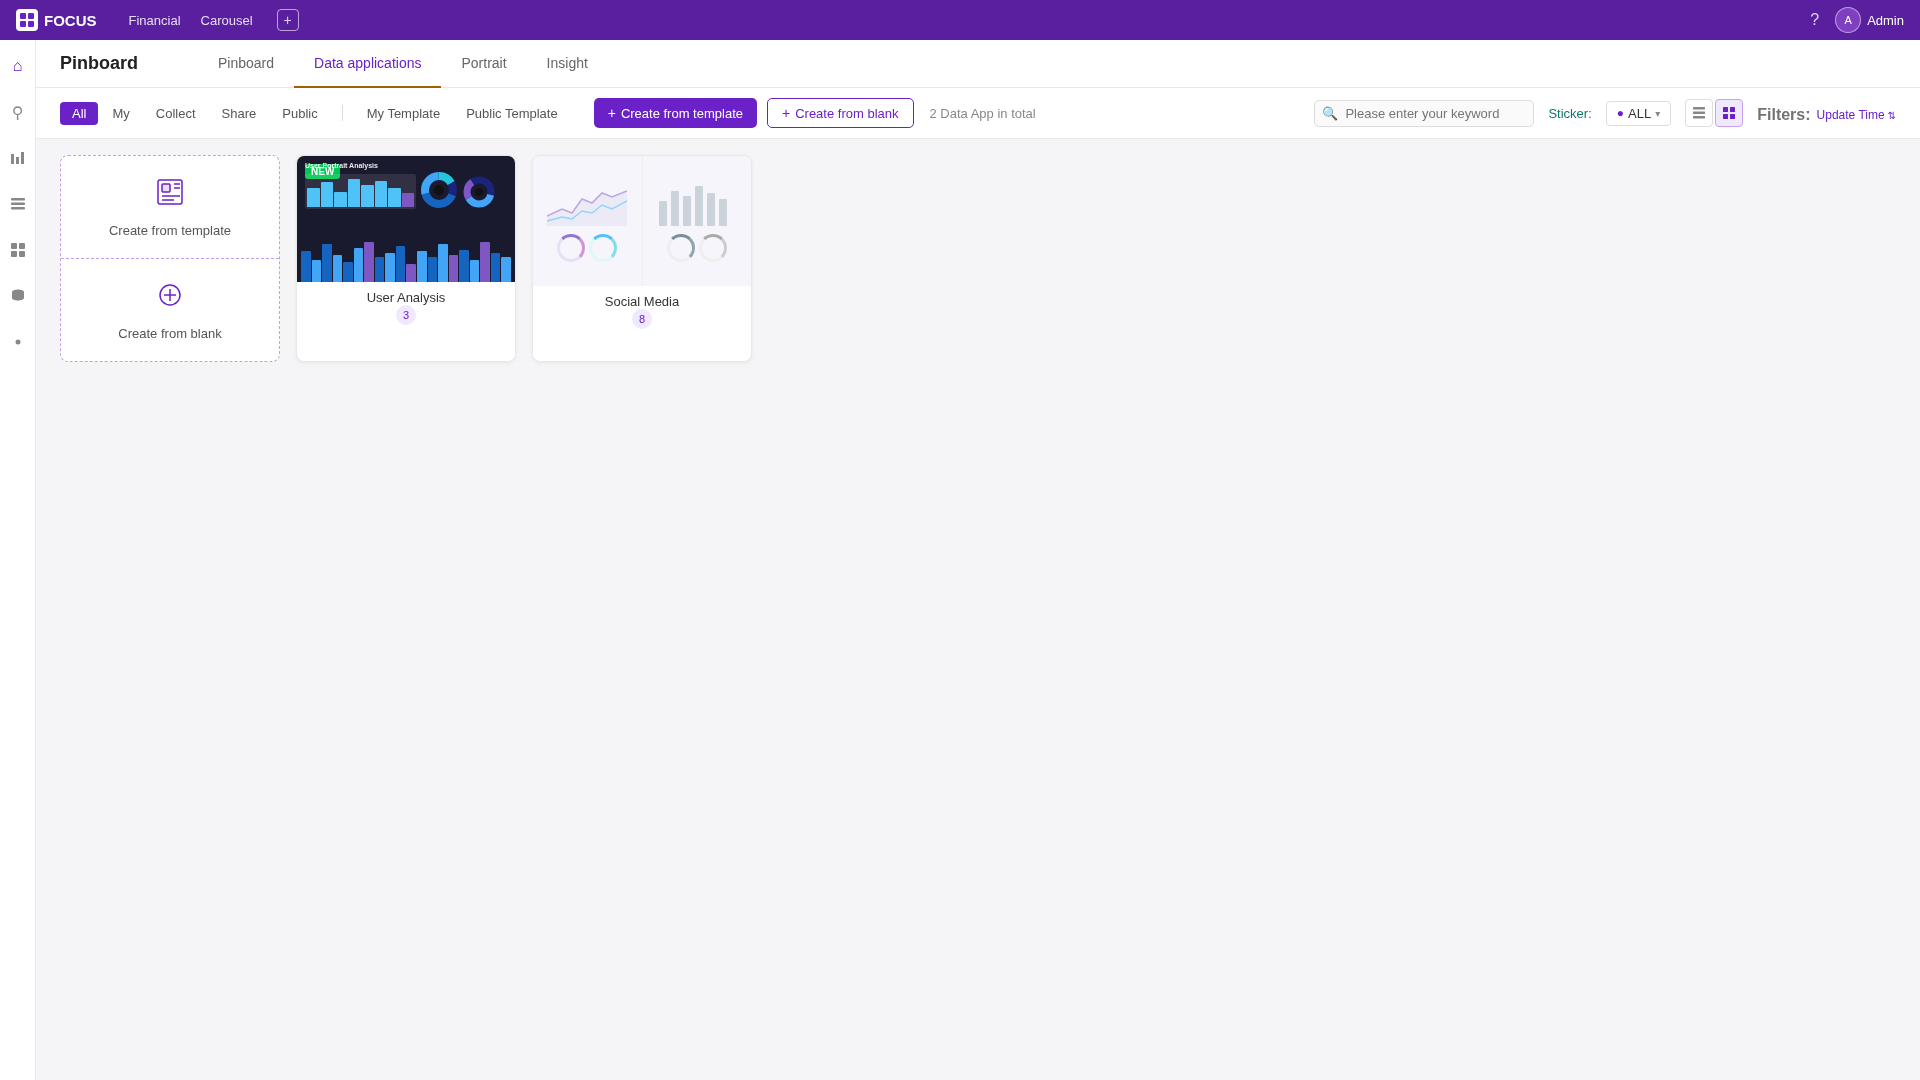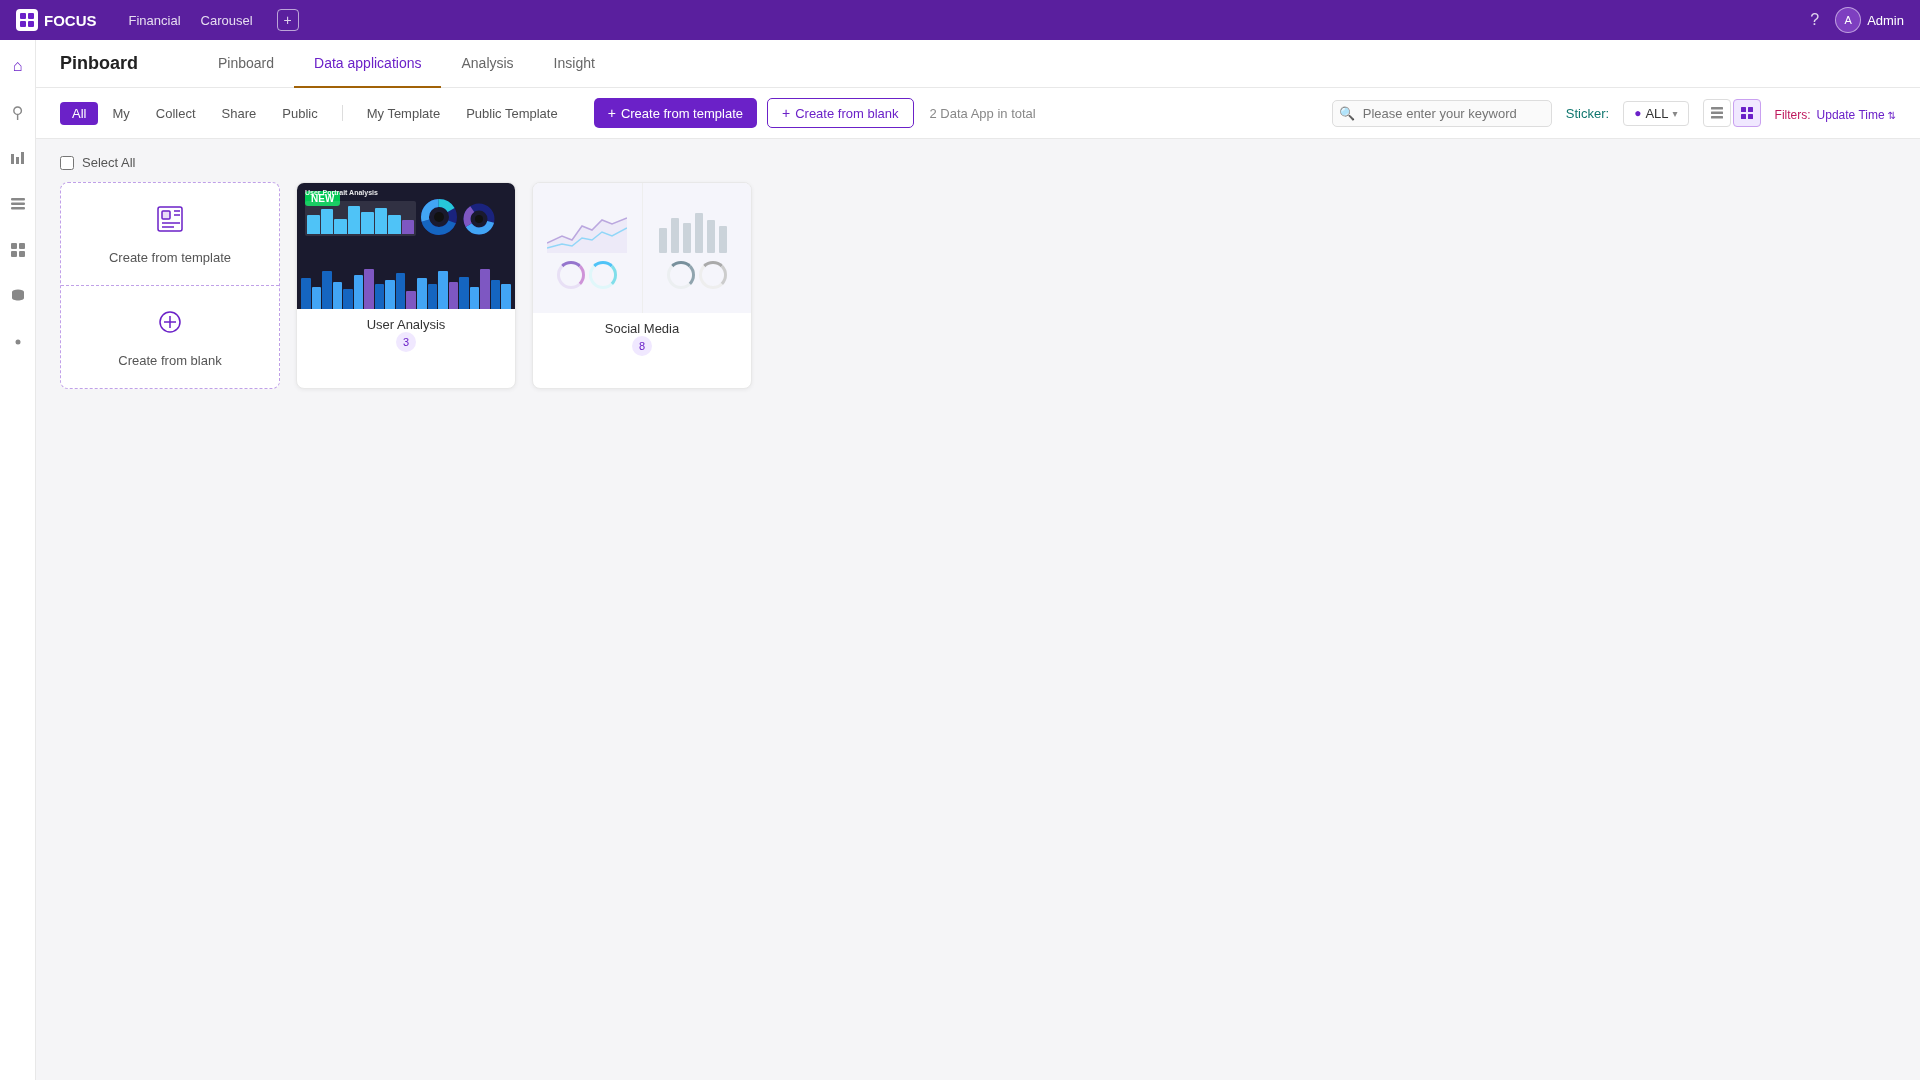--- a/index.html
+++ b/index.html
@@ -333,21 +333,21 @@
       display: flex; align-items: center; justify-content: center;
       font-size: 11px;
       color: #6b21c8;
     }
 
     
     .filters-row {
       display: flex; align-items: center; gap: 6px;
       margin-top: 4px;
     }
-    .filters-label { font-size: 12px; color: #be185d; }
+    .filters-label { font-size: 16px; color: #737373; font-weight: bold; }
     .filter-chip {
       font-size: 12px; color: #6b21c8;
       display: flex; align-items: center; gap: 3px;
     }
 
     
     .dark-chart {
       width: 100%; height: 100%;
       position: relative;
       overflow: hidden;
@@ -444,21 +444,21 @@
     </div>
   </div>
 
   <div class="content">
 
     <div class="page-header" style="height:48px;">
       <div class="page-title">Pinboard</div>
       <div class="tab-nav">
         <div class="tab-item">Pinboard</div>
         <div class="tab-item active">Data applications</div>
-        <div class="tab-item">Analysis</div>
+        <div class="tab-item">Portrait</div>
         <div class="tab-item">Insight</div>
       </div>
     </div>
 
     <div class="sub-header">
       <div class="filter-tabs">
         <div class="filter-tab active">All</div>
         <div class="filter-tab">My</div>
         <div class="filter-tab">Collect</div>
         <div class="filter-tab">Share</div>
@@ -512,24 +512,20 @@
           <span class="filters-label">Filters:</span>
           <span class="filter-chip">
             <span>Update Time</span>
             <span style="font-size:10px;">⇅</span>
           </span>
         </div>
       </div>
     </div>
 
     <div class="body-area">
-      <div class="select-all-row">
-        <input type="checkbox" style="">
-        <span class="select-all-label">Select All</span>
-      </div>
 
       <div class="cards-grid">
 
         <div class="create-card">
           <div class="create-card-top">
             <div class="create-card-icon">
               <svg width="32" height="32" viewBox="0 0 32 32" fill="none" stroke="#6b21c8" stroke-width="1.5">
                 <rect x="4" y="4" width="24" height="24" rx="2"></rect>
                 <rect x="8" y="8" width="8" height="8" rx="1" fill="rgba(107,33,200,0.15)" stroke="#6b21c8"></rect>
                 <line x1="20" y1="8" x2="26" y2="8"></line>

